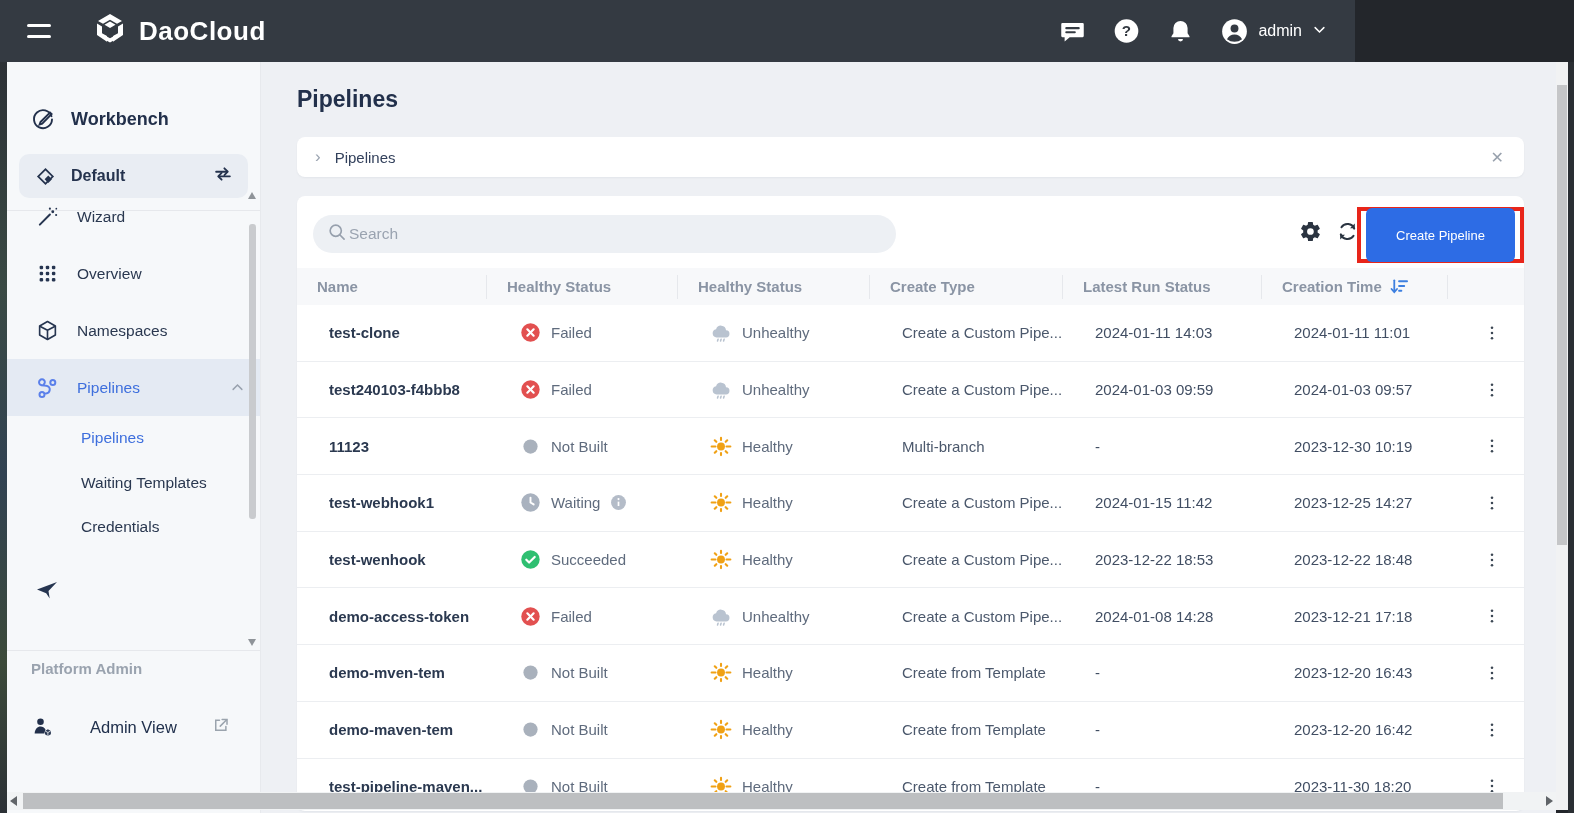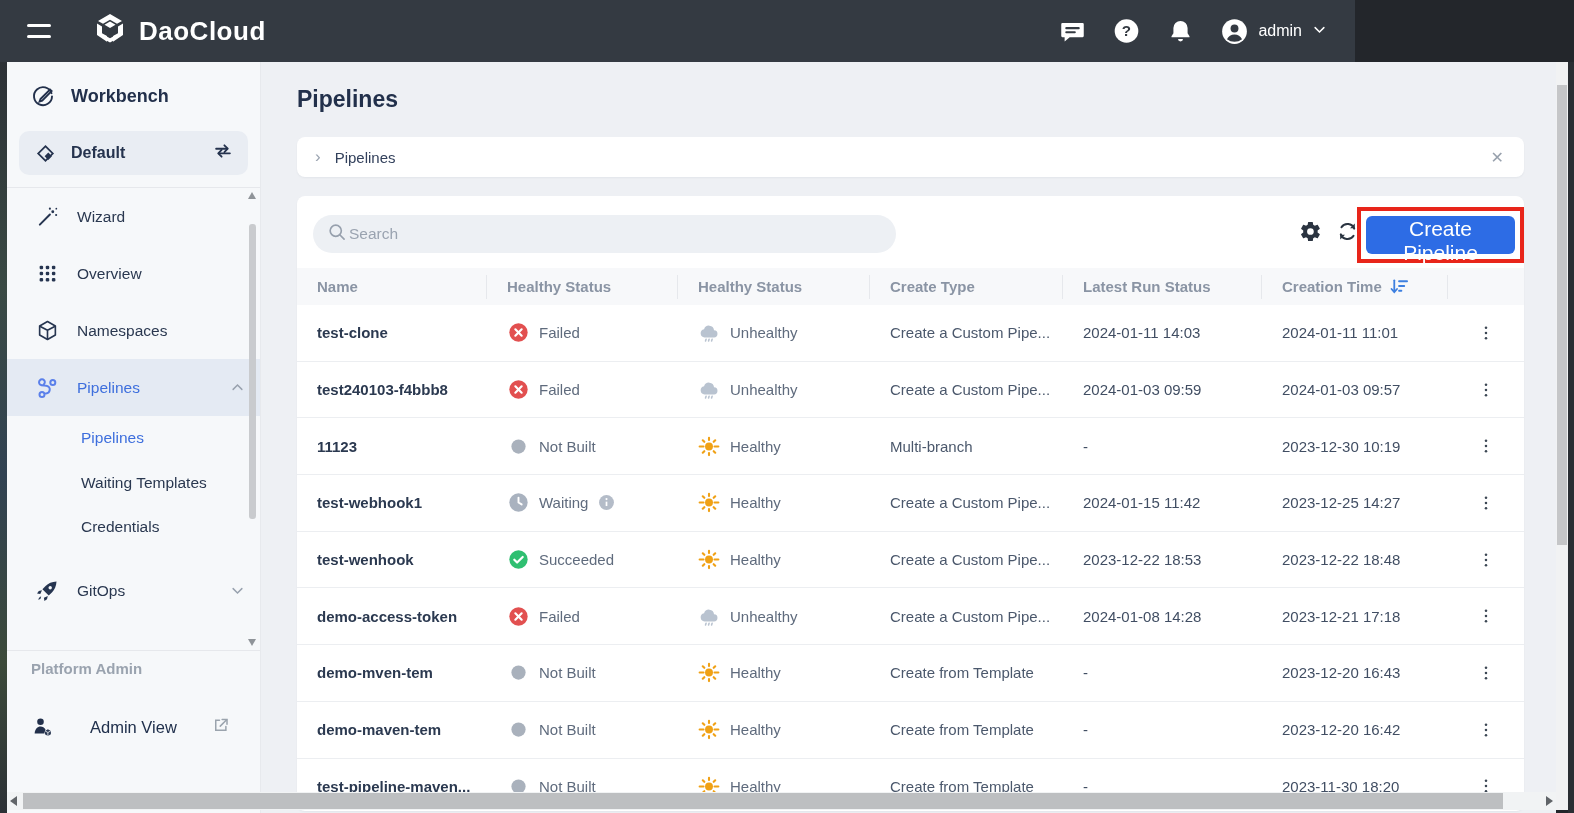--- a/index.html
+++ b/index.html
@@ -15,21 +15,21 @@
   .tb-icon{width:27px;height:27px;display:flex;align-items:center;justify-content:center;cursor:pointer;}
   .tb-user{display:flex;align-items:center;gap:10px;cursor:pointer;}
   .tb-username{color:#fff;font-size:16px;}
 
   
   .edge-left{position:absolute;left:0;top:62px;width:7px;bottom:0;background:linear-gradient(180deg,#2c3136,#3a4a44 30%,#314252 55%,#3c4a3a 80%,#2c3136);z-index:55;}
   .edge-right{position:absolute;right:0;top:62px;width:6px;bottom:0;background:#2a2e33;z-index:55;}
 
   
   .sidebar{position:absolute;left:7px;top:62px;width:253px;bottom:0;background:#f6f8fa;border-right:1px solid #e7e9ed;z-index:10;}
-  .product-row{display:flex;align-items:center;gap:16px;padding:13px 0 0 24px;height:42px;}
+  .product-row{display:flex;align-items:center;gap:16px;padding:36px 0 0 24px;height:42px;}
   .product-label{font-size:18px;font-weight:bold;color:#22304b;}
   .workspace-pill{margin:14px 12px 0 12px;height:44px;background:#e9edf3;border-radius:10px;display:flex;align-items:center;padding:0 14px;gap:14px;cursor:pointer;}
   .workspace-label{font-size:16px;font-weight:bold;color:#25334e;flex:1;}
   .side-sep{height:1px;background:#e6e8ec;margin:12px 0 0 0;}
   .menu-area{position:absolute;left:0;top:126px;right:0;height:462px;overflow:hidden;border-bottom:1px solid #e6e8ec;}
   .side-item{height:57px;display:flex;align-items:center;gap:18px;padding:0 14px 0 28px;cursor:pointer;}
   .side-item .side-label{font-size:15.5px;color:#2a3850;flex:1;}
   .side-item.active{background:#e4eaf3;}
   .side-item.active .side-label{color:#3e6fdd;}
   .side-sub{height:44.5px;display:flex;align-items:center;padding-left:74px;cursor:pointer;}
@@ -59,28 +59,28 @@
   .main-card{position:absolute;left:37px;right:32px;top:134px;bottom:2px;background:#fff;border-radius:8px;box-shadow:0 1px 2px rgba(20,30,50,.05);overflow:hidden;}
   .toolbar{position:relative;height:72px;}
   .search-pill{position:absolute;left:16px;top:19px;width:555px;height:38px;background:#edf0f4;border-radius:19px;display:flex;align-items:center;padding:0 14px;}
   .search-input{border:none;outline:none;background:transparent;font-size:15.5px;color:#33415c;flex:1;font-family:"Liberation Sans",sans-serif;}
   .search-input::placeholder{color:#9aa3b0;}
   .tool-icon{position:absolute;top:160px;width:26px;height:26px;display:flex;align-items:center;justify-content:center;cursor:pointer;}
   .gear-btn{left:980px;top:146px;}
   .refresh-btn{left:1017px;top:146px;}
   .tool-icon{top:146px;}
   .red-box{position:absolute;left:1060px;top:11px;width:167px;height:56px;border:4px solid #e8251a;box-sizing:border-box;display:flex;align-items:center;justify-content:center;z-index:20;}
-  .create-btn{width:149px;height:38px;background:#2d6ce5;color:#fff;border:none;border-radius:6px;font-size:21px;font-family:"Liberation Sans",sans-serif;cursor:pointer;}
+  .create-btn{width:149px;height:54px;background:#2d6ce5;color:#fff;border:none;border-radius:6px;font-size:13px;font-family:"Liberation Sans",sans-serif;cursor:pointer;}
 
   
   .thead{display:flex;height:37px;background:#f7f8fa;align-items:center;}
   .th{display:flex;align-items:center;gap:8px;font-size:15px;font-weight:bold;color:#8a94a4;padding-left:20px;box-sizing:border-box;height:24px;border-right:1px solid #e6e8ec;}
   .th:last-child{border-right:none;}
   .c0{width:190px;} .c1{width:191px;} .c2{width:192px;} .c3{width:193px;} .c4{width:199px;} .c5{width:186px;} .c6{width:76px;flex:1;}
-  .tr{display:flex;height:55.7px;align-items:center;border-bottom:1px solid #eceef1;}
+  .tr{display:flex;height:55.7px;align-items:center;border-bottom:1px solid #eceef1;padding-left:12px;}
   .td{padding-left:20px;box-sizing:border-box;display:flex;align-items:center;gap:10px;font-size:15px;color:#4b586c;overflow:hidden;white-space:nowrap;}
   .td.name{font-weight:bold;color:#2b3950;}
   .td .status-label{color:#5f6b7d;}
   .td.time{color:#414e63;}
   .td.actions{justify-content:center;padding-left:0;cursor:pointer;}
   .st-icon{width:22px;height:22px;flex:none;display:flex;align-items:center;justify-content:center;}
   .info-ic{width:17px;height:17px;flex:none;display:flex;}
 
   
   .vscroll{position:absolute;right:6px;top:62px;width:12px;bottom:3px;background:#f1f2f3;z-index:58;}
@@ -247,34 +247,20 @@
         </div>
         <div class="side-sub active">
           <span class="side-label">Pipelines</span>
         </div>
         <div class="side-sub">
           <span class="side-label">Waiting Templates</span>
         </div>
         <div class="side-sub">
           <span class="side-label">Credentials</span>
         </div>
-        <div class="side-item gap-top">
-          <span class="menu-icon">
-            <svg width="24" height="24" viewBox="0 0 24 24" fill="#263550">
-              <path d="M21.5 2.5c-4.6.2-8.2 1.9-10.9 4.6L7.4 10.3l6.3 6.3 3.2-3.2c2.7-2.7 4.4-6.3 4.6-10.9z"></path>
-              <circle cx="15.2" cy="8.8" r="1.7" fill="#f6f8fa"></circle>
-              <path d="M7 11.2l-3.2.8L2 14.6l3.3.5zM12.8 17l-.8 3.2L9.4 22l-.5-3.3z"></path>
-              <path d="M3.2 20.8c.6-2 1.6-3 3-3.2l-.8 2.4z"></path>
-            </svg>
-          </span>
-          <span class="side-label">GitOps</span>
-          <span class="chev"><svg width="15" height="15" viewBox="0 0 24 24" fill="none" stroke="#98a1ae" stroke-width="2.3" stroke-linecap="round">
-              <path d="M5 9l7 7 7-7"></path>
-            </svg></span>
-        </div>
         <div class="side-item" style="margin-top: 12px;">
           <span class="menu-icon">
             <svg width="24" height="24" viewBox="0 0 24 24" fill="#263550">
               <path d="M2 11.5 22 4l-8.5 9 1.2 7.5-3.5-5.2L2 11.5z"></path>
             </svg>
           </span>
         </div>
       </div>
 
     <div class="side-scroll">

